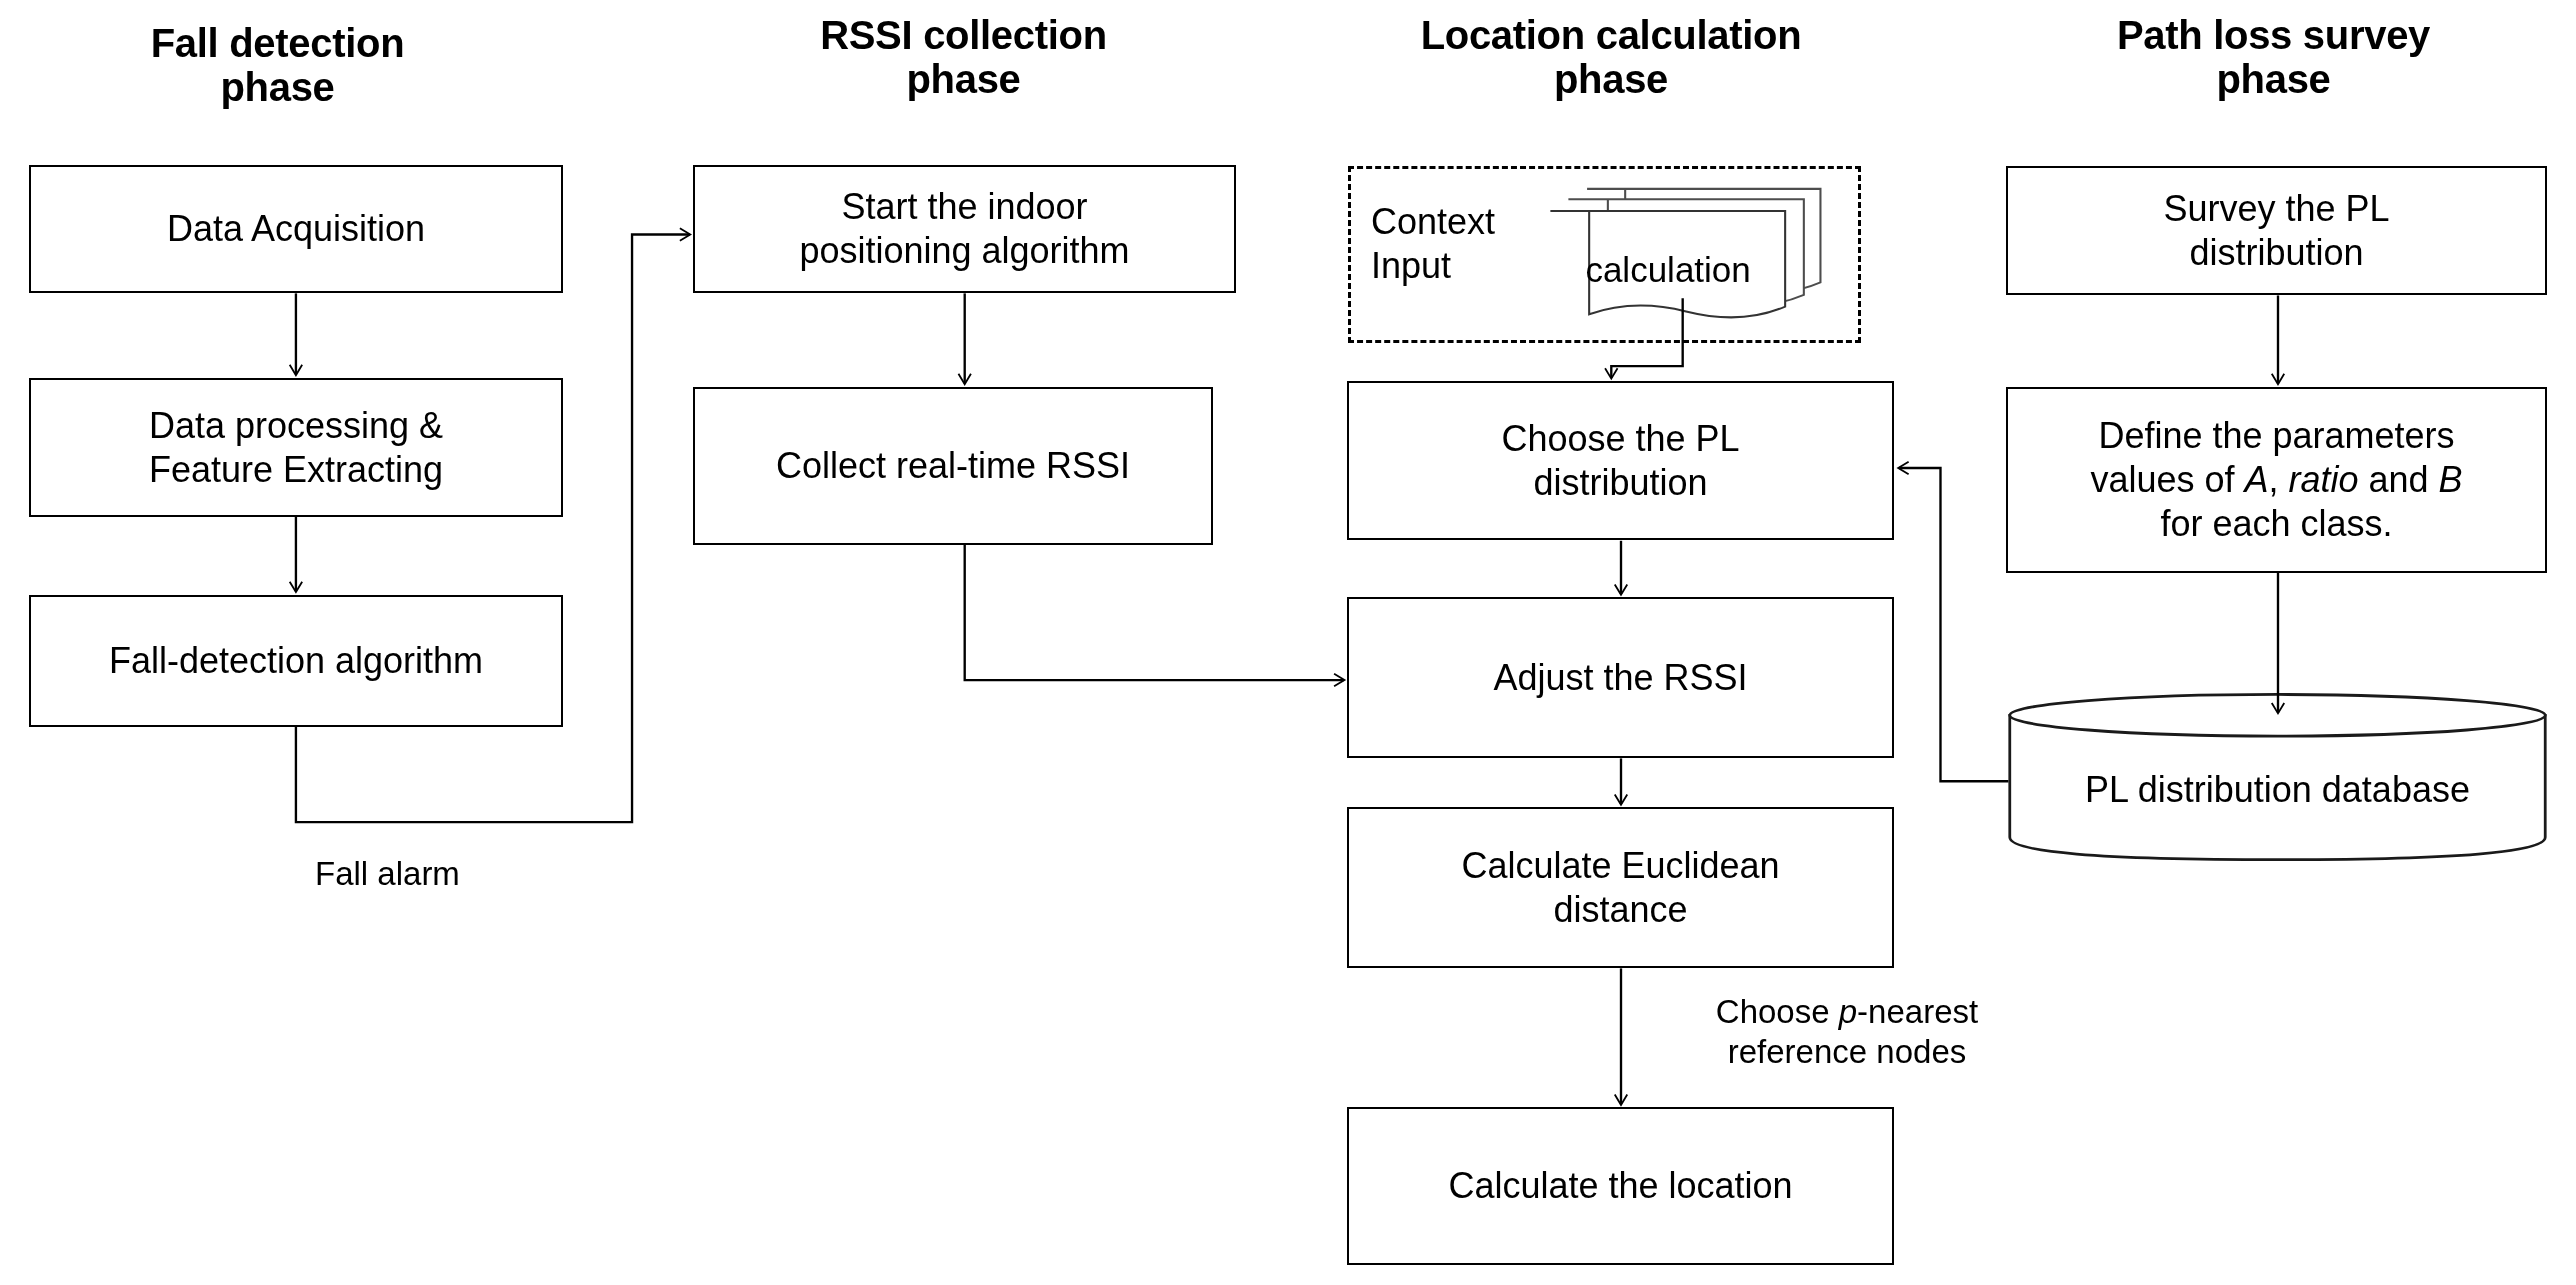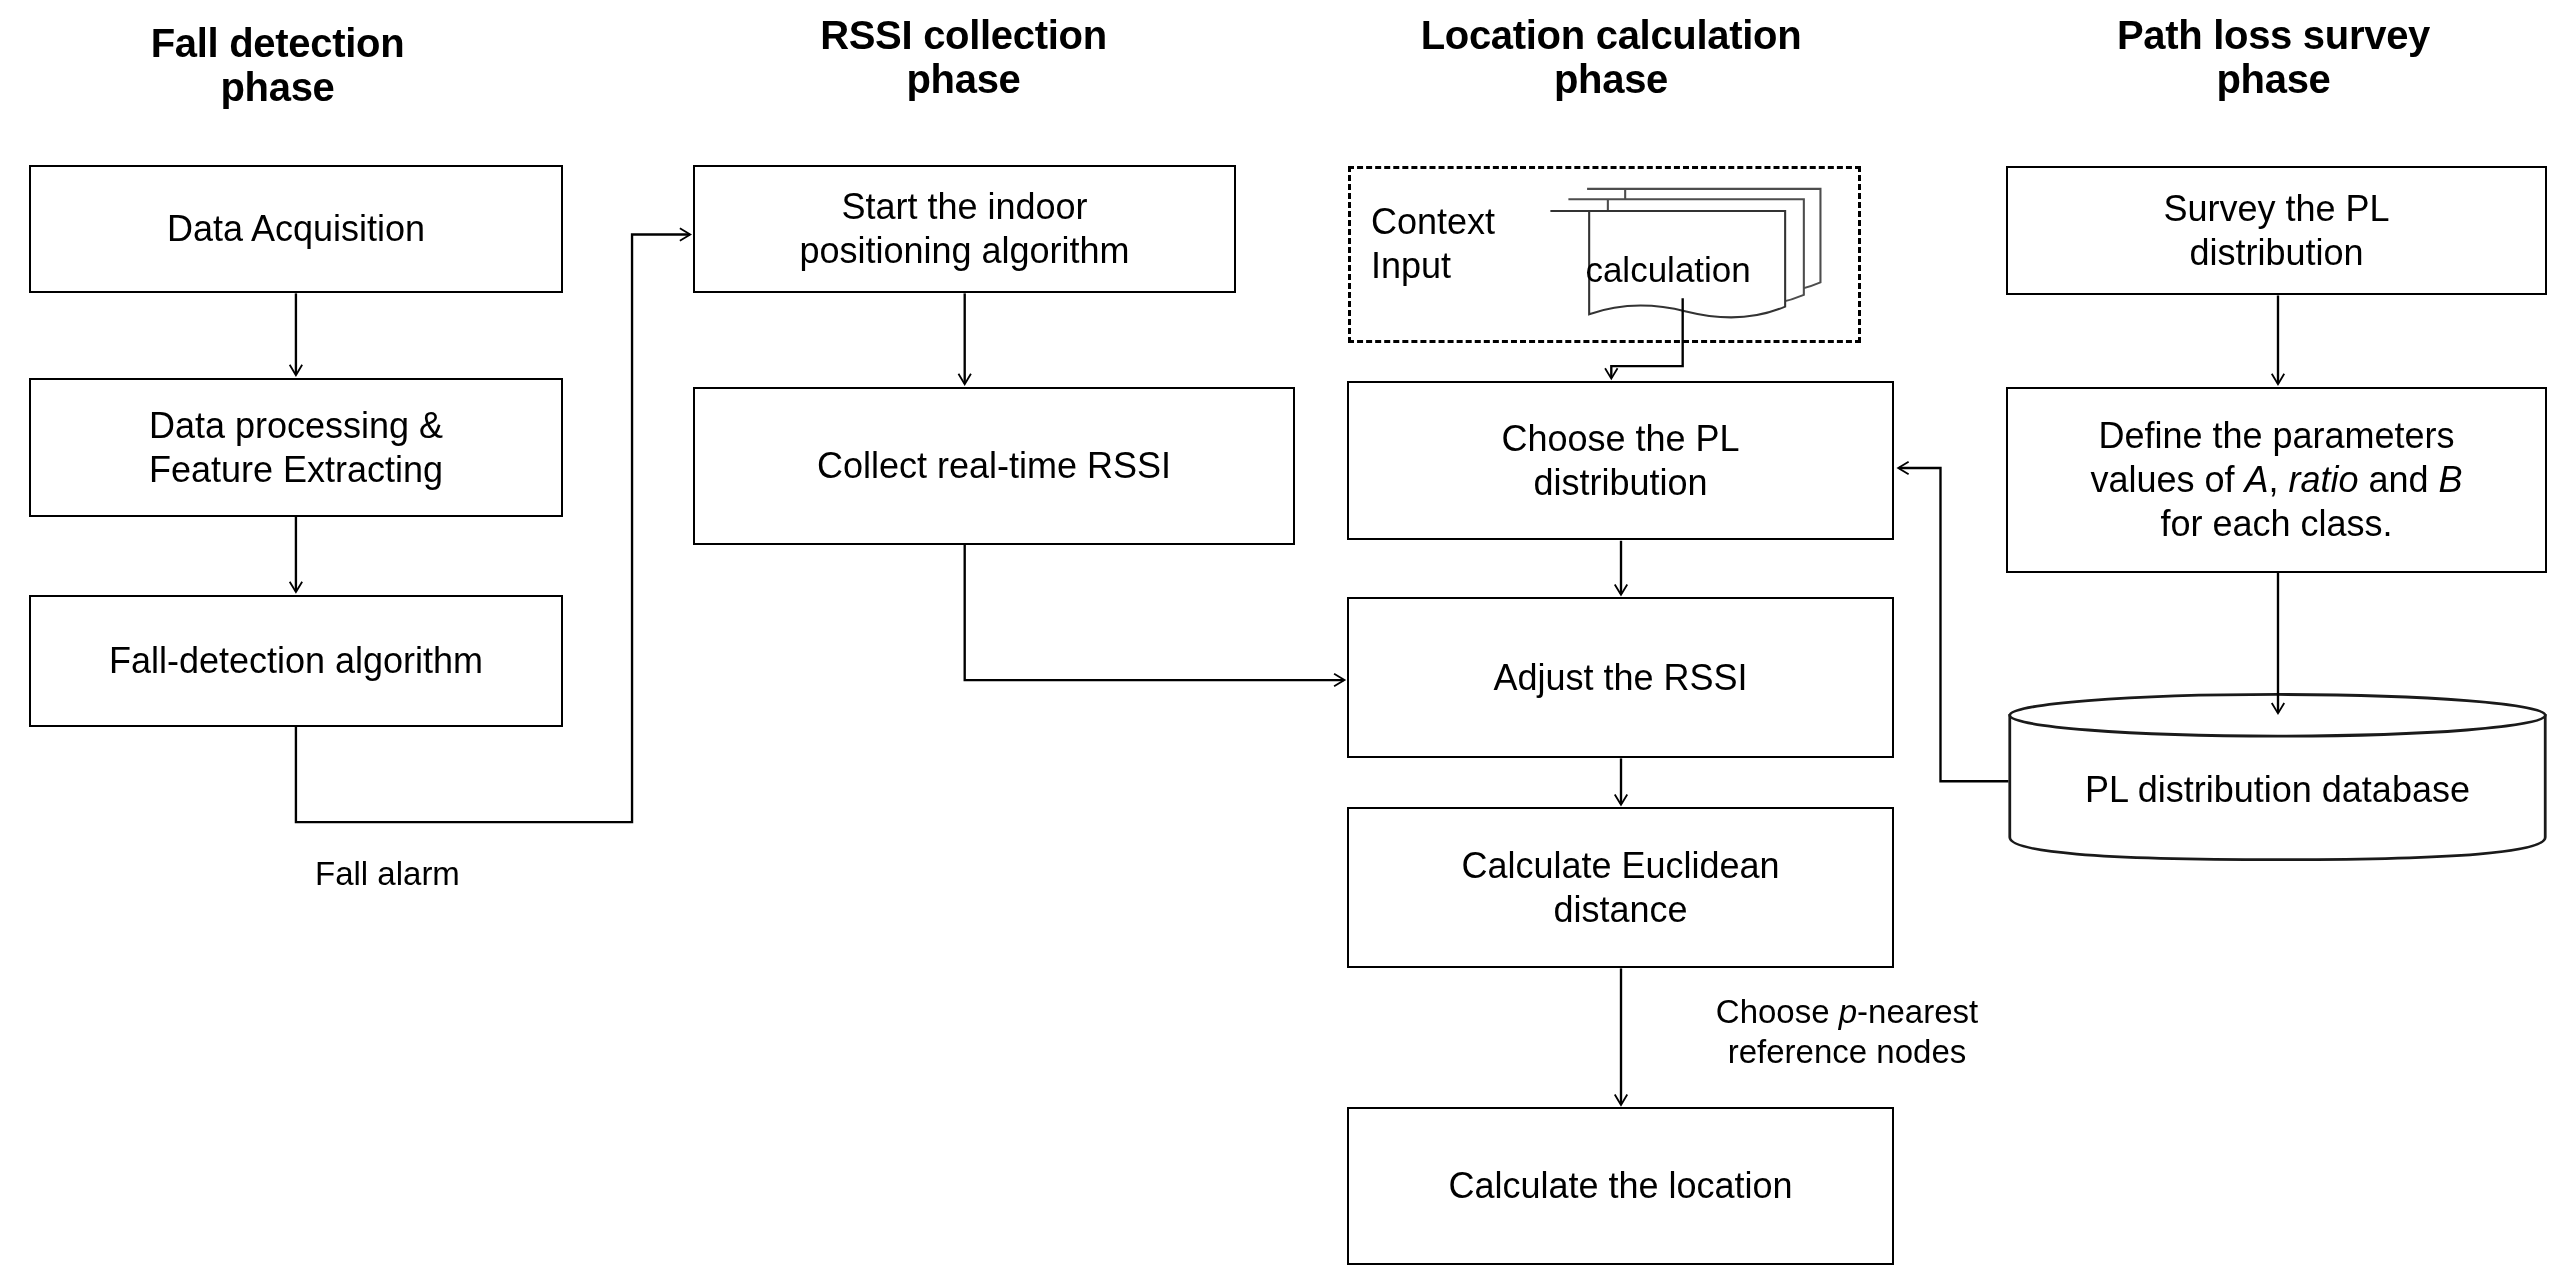--- a/index.html
+++ b/index.html
@@ -133,21 +133,21 @@
 
   <div class="node" style="left:29px; top:595px; width:534px; height:132px;">
     <span class="txt">Fall-detection  algorithm</span>
   </div>
 
   <div class="node" style="left:693px; top:165px; width:543px; height:128px; white-space:pre-line;">
     <span class="txt">Start the indoor
 positioning algorithm</span>
   </div>
 
-  <div class="node" style="left:693px; top:387px; width:602px; height:158px;">
+  <div class="node" style="left:693px; top:387px; width:520px; height:158px;">
     <span class="txt">Collect real-time RSSI</span>
   </div>
 
   <div class="dashed-group" style="left:1348px; top:166px; width:513px; height:177px;"></div>
 
   <div class="ctx-label" style="left:1371px; top:200px; width:208px;">Context
 Input</div>
 
   <div class="docstack" style="left:1549px; top:175px; width:277px; height:149px;">
     <svg width="277" height="149" viewBox="0 0 400 215">

